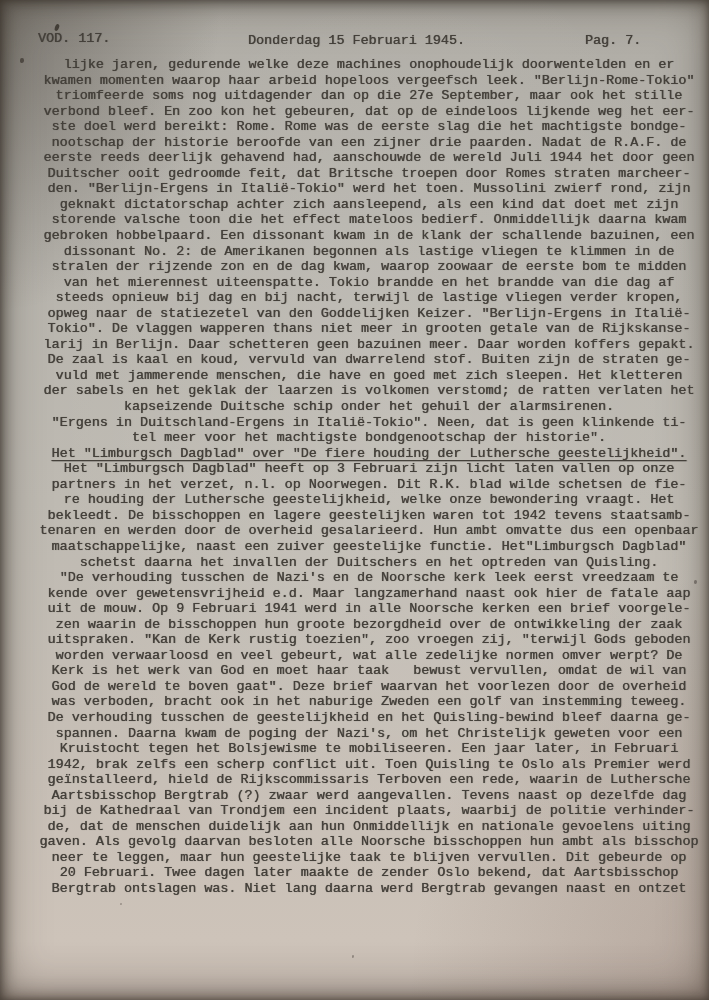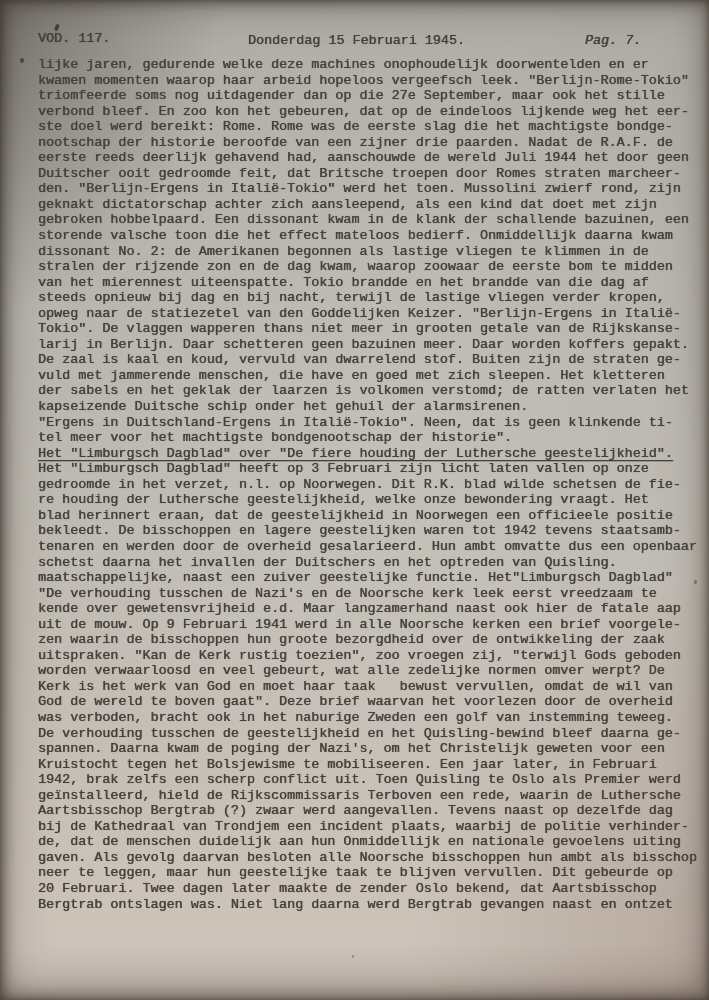--- a/index.html
+++ b/index.html
@@ -31,27 +31,28 @@
     text-shadow: 0.4px 0.4px 0.7px rgba(62,58,52,0.75), -0.2px 0 0.4px rgba(62,58,52,0.35);
   }
   .header-row {
     position: absolute;
     top: 31px; left: 0;
     width: 586px; height: 16px;
     font-size: 13.4px;
   }
   .hdr-left   { position: absolute; left: 38px;  top: 0; white-space: pre; }
   .hdr-center { position: absolute; left: 248px; top: 2px; white-space: pre; }
-  .hdr-right  { position: absolute; left: 585px; top: 2px; white-space: pre; font-style: italic; }
+  .hdr-right  { position: absolute; left: 585px; top: 2px; white-space: pre; }
   .body-lines {
     position: absolute;
     left: 38px; top: 57px;
     width: 662px;
     font-size: 13.4px;
     line-height: 15.55px;
+    text-align: center;
   }
   .line {
     white-space: pre;
     height: 15.55px;
   }
   .line.underlined {
     text-decoration: underline;
     text-decoration-thickness: 1px;
     text-underline-offset: 2.5px;
   }
@@ -82,44 +83,43 @@
       <div class="line">lijke jaren, gedurende welke deze machines onophoudelijk doorwentelden en er</div>
       <div class="line">kwamen momenten waarop haar arbeid hopeloos vergeefsch leek. "Berlijn-Rome-Tokio"</div>
       <div class="line">triomfeerde soms nog uitdagender dan op die 27e September, maar ook het stille</div>
       <div class="line">verbond bleef. En zoo kon het gebeuren, dat op de eindeloos lijkende weg het eer-</div>
       <div class="line">ste doel werd bereikt: Rome. Rome was de eerste slag die het machtigste bondge-</div>
       <div class="line">nootschap der historie beroofde van een zijner drie paarden. Nadat de R.A.F. de</div>
       <div class="line">eerste reeds deerlijk gehavend had, aanschouwde de wereld Juli 1944 het door geen</div>
       <div class="line">Duitscher ooit gedroomde feit, dat Britsche troepen door Romes straten marcheer-</div>
       <div class="line">den. "Berlijn-Ergens in Italië-Tokio" werd het toen. Mussolini zwierf rond, zijn</div>
       <div class="line">geknakt dictatorschap achter zich aansleepend, als een kind dat doet met zijn</div>
+      <div class="line">storende valsche toon die het effect mateloos bedierf. Onmiddellijk daarna kwam</div>
       <div class="line">gebroken hobbelpaard. Een dissonant kwam in de klank der schallende bazuinen, een</div>
-      <div class="line">storende valsche toon die het effect mateloos bedierf. Onmiddellijk daarna kwam</div>
       <div class="line">dissonant No. 2: de Amerikanen begonnen als lastige vliegen te klimmen in de</div>
       <div class="line">stralen der rijzende zon en de dag kwam, waarop zoowaar de eerste bom te midden</div>
       <div class="line">van het mierennest uiteenspatte. Tokio brandde en het brandde van die dag af</div>
       <div class="line">steeds opnieuw bij dag en bij nacht, terwijl de lastige vliegen verder kropen,</div>
       <div class="line">opweg naar de statiezetel van den Goddelijken Keizer. "Berlijn-Ergens in Italië-</div>
       <div class="line">Tokio". De vlaggen wapperen thans niet meer in grooten getale van de Rijkskanse-</div>
       <div class="line">larij in Berlijn. Daar schetteren geen bazuinen meer. Daar worden koffers gepakt.</div>
       <div class="line">De zaal is kaal en koud, vervuld van dwarrelend stof. Buiten zijn de straten ge-</div>
       <div class="line">vuld met jammerende menschen, die have en goed met zich sleepen. Het kletteren</div>
       <div class="line">der sabels en het geklak der laarzen is volkomen verstomd; de ratten verlaten het</div>
       <div class="line">kapseizende Duitsche schip onder het gehuil der alarmsirenen.</div>
       <div class="line">"Ergens in Duitschland-Ergens in Italië-Tokio". Neen, dat is geen klinkende ti-</div>
       <div class="line">tel meer voor het machtigste bondgenootschap der historie".</div>
       <div class="line underlined">Het "Limburgsch Dagblad" over "De fiere houding der Luthersche geestelijkheid".</div>
       <div class="line">Het "Limburgsch Dagblad" heeft op 3 Februari zijn licht laten vallen op onze</div>
-      <div class="line">gedroomde in het verzet, n.l. op Noorwegen. Dit R.K. blad wilde schetsen de fie-</div>
+      <div class="line">partners in het verzet, n.l. op Noorwegen. Dit R.K. blad wilde schetsen de fie-</div>
       <div class="line">re houding der Luthersche geestelijkheid, welke onze bewondering vraagt. Het</div>
-      <div class="line">blad herinnert eraan, dat de geestelijkheid in Noorwegen een officieele positie</div>
       <div class="line">bekleedt. De bisschoppen en lagere geestelijken waren tot 1942 tevens staatsamb-</div>
       <div class="line">tenaren en werden door de overheid gesalarieerd. Hun ambt omvatte dus een openbaar</div>
+      <div class="line">maatschappelijke, naast een zuiver geestelijke functie. Het"Limburgsch Dagblad"</div>
       <div class="line">schetst daarna het invallen der Duitschers en het optreden van Quisling.</div>
-      <div class="line">maatschappelijke, naast een zuiver geestelijke functie. Het"Limburgsch Dagblad"</div>
       <div class="line">"De verhouding tusschen de Nazi's en de Noorsche kerk leek eerst vreedzaam te</div>
       <div class="line">kende over gewetensvrijheid e.d. Maar langzamerhand naast ook hier de fatale aap</div>
       <div class="line">uit de mouw. Op 9 Februari 1941 werd in alle Noorsche kerken een brief voorgele-</div>
       <div class="line">zen waarin de bisschoppen hun groote bezorgdheid over de ontwikkeling der zaak</div>
       <div class="line">uitspraken. "Kan de Kerk rustig toezien", zoo vroegen zij, "terwijl Gods geboden</div>
       <div class="line">worden verwaarloosd en veel gebeurt, wat alle zedelijke normen omver werpt? De</div>
       <div class="line">Kerk is het werk van God en moet haar taak   bewust vervullen, omdat de wil van</div>
       <div class="line">God de wereld te boven gaat". Deze brief waarvan het voorlezen door de overheid</div>
       <div class="line">was verboden, bracht ook in het naburige Zweden een golf van instemming teweeg.</div>
       <div class="line">De verhouding tusschen de geestelijkheid en het Quisling-bewind bleef daarna ge-</div>

